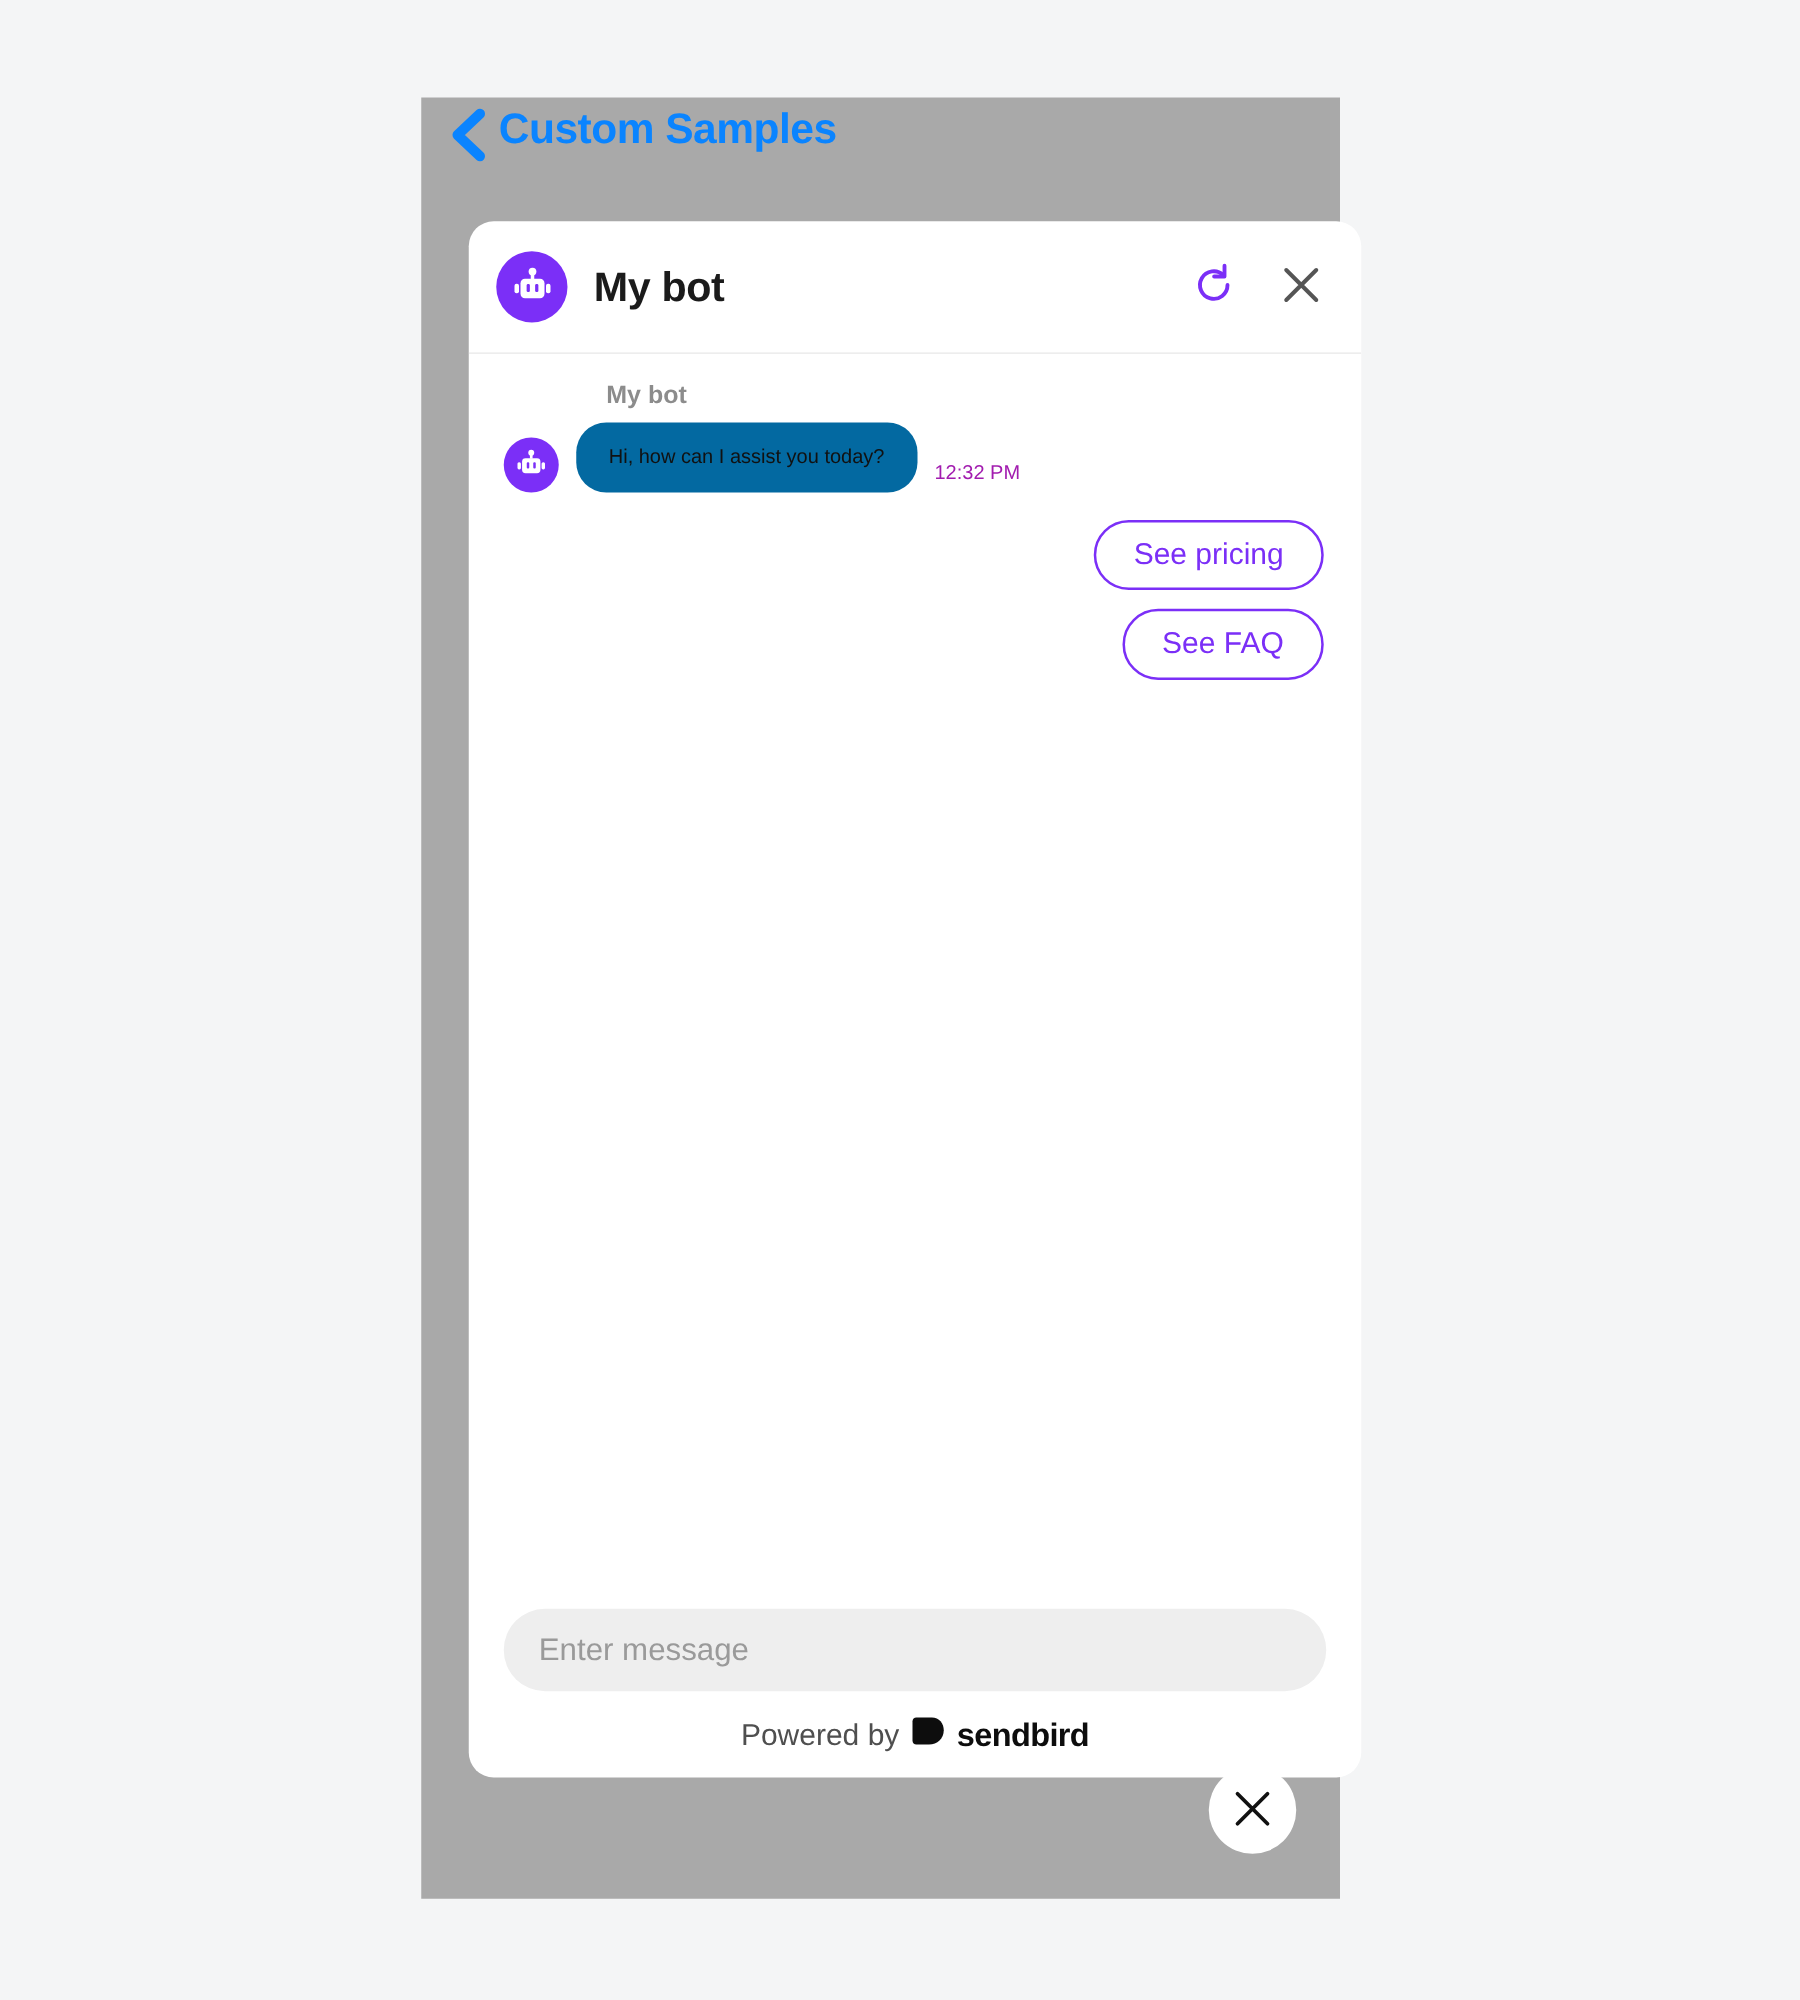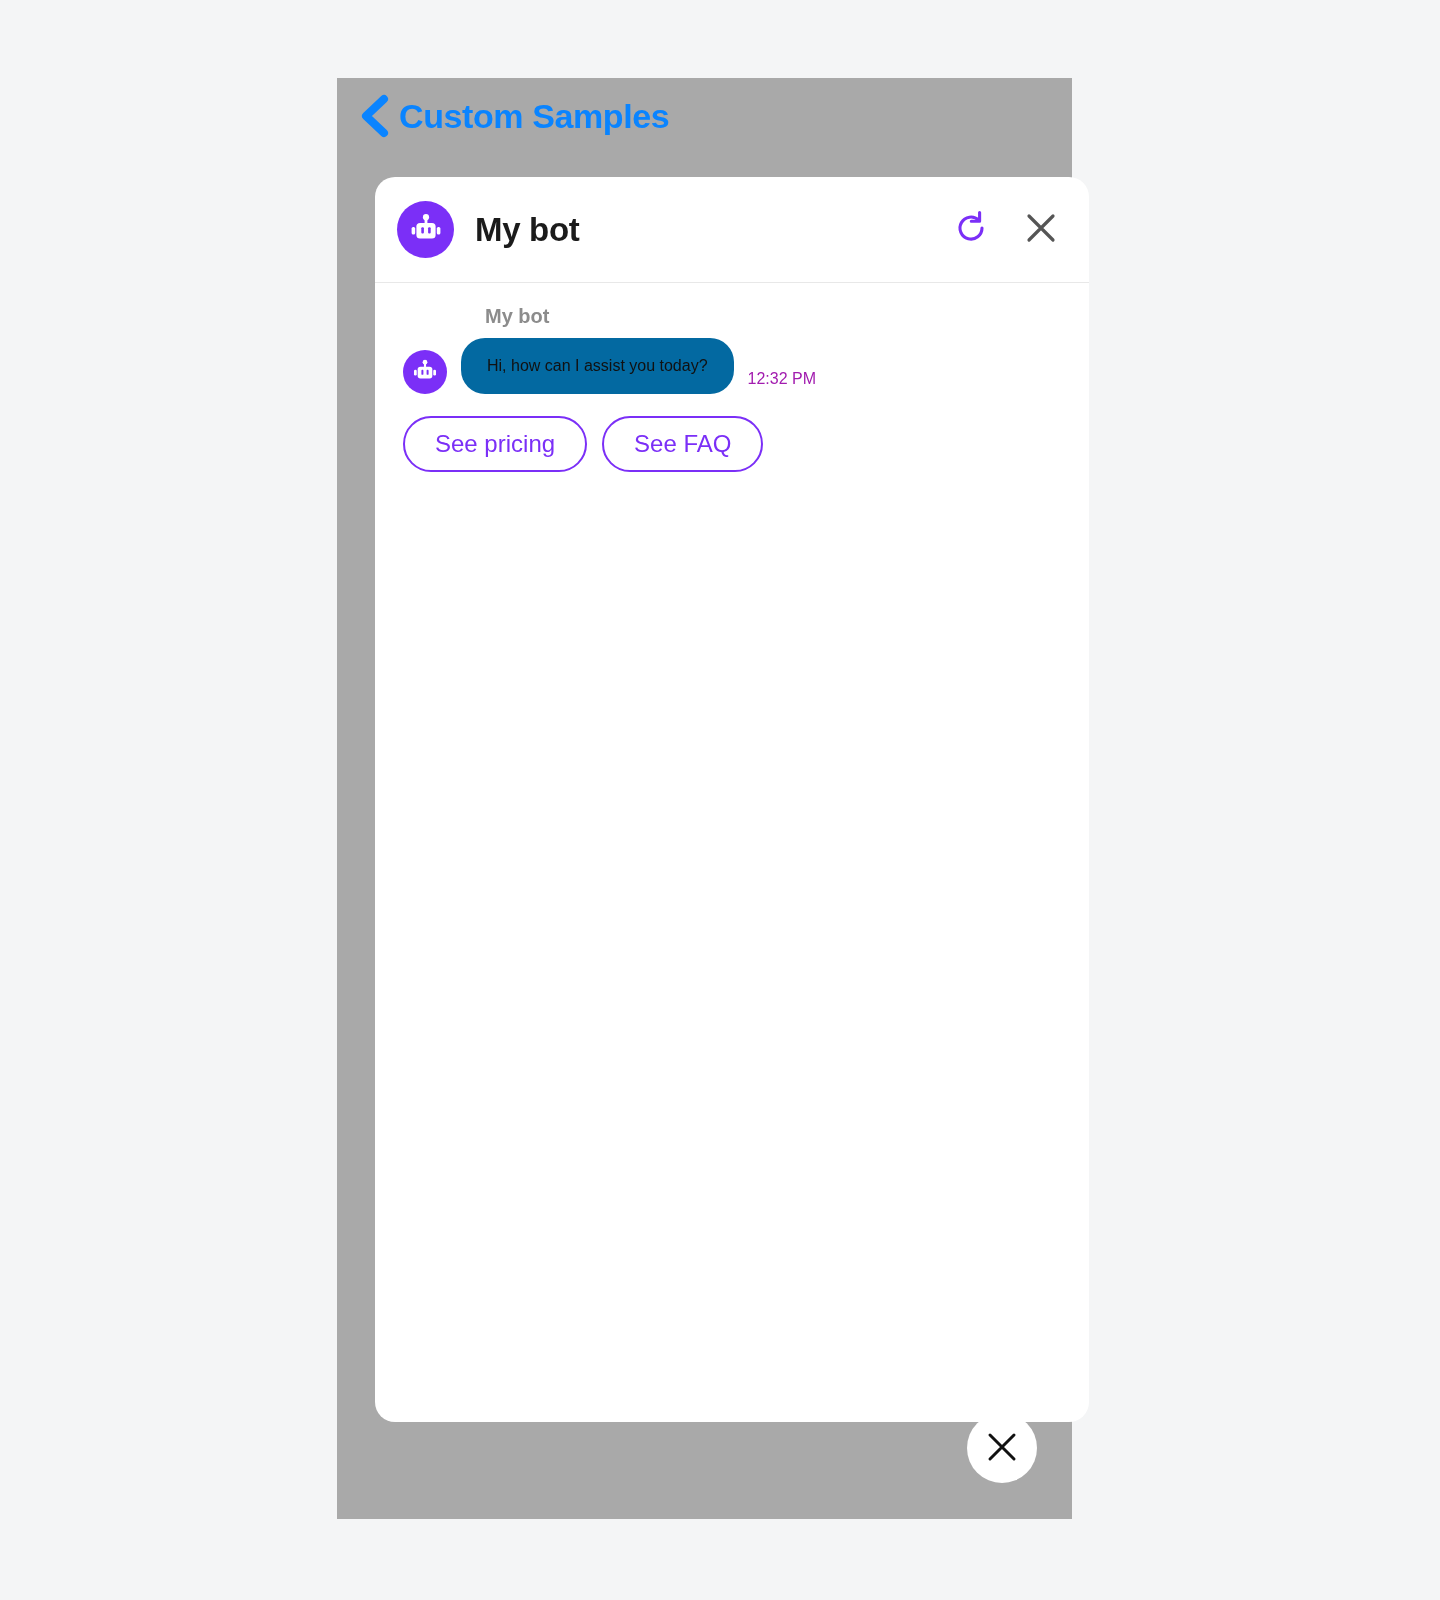--- a/index.html
+++ b/index.html
@@ -21,21 +21,21 @@
     height: 1441px;
     background: #a9a9a9;
   }
 
   
   .nav-bar {
     position: absolute;
     left: 22px;
     top: 8px;
     display: flex;
-    align-items: center;
+    align-items: flex-start;
     gap: 10px;
     height: 60px;
   }
   .back-chevron {
     width: 30px;
     height: 44px;
     display: block;
   }
   .nav-title {
     font-size: 34px;
@@ -167,21 +167,21 @@
   .msg-time {
     font-size: 16px;
     color: #a21caf;
     padding-bottom: 6px;
     white-space: nowrap;
   }
 
   .quick-replies {
     margin-top: 22px;
     display: flex;
-    flex-direction: row;
+    flex-direction: column;
     align-items: flex-end;
     gap: 15px;
     padding-right: 2px;
   }
   .quick-reply {
     border: 2px solid #7b2ff7;
     background: #ffffff;
     color: #7b2ff7;
     border-radius: 999px;
     padding: 13px 30px;
@@ -315,20 +315,32 @@
         <span class="msg-time">12:32 PM</span>
       </div>
 
       <div class="quick-replies">
         <button class="quick-reply">See pricing</button>
         <button class="quick-reply">See FAQ</button>
       </div>
 
     </div>
 
+    <div class="chat-footer">
+      <input class="message-input" type="text" placeholder="Enter message" style="">
+      <div class="powered-by">
+        <span class="powered-text">Powered by</span>
+        <span class="sendbird-mark">
+          <svg width="28" height="26" viewBox="0 0 28 26" fill="none">
+            <path d="M2 4 C2 2.2 3.3 1 5.1 1 L17.5 1 C23.3 1 27 5.6 27 11.2 C27 17.8 21.8 22.6 15.2 22.6 L5.1 22.6 C3.3 22.6 2 21.3 2 19.6 Z" fill="#0d0d0d"></path>
+          </svg>
+        </span>
+        <span class="sendbird-word">sendbird</span>
+      </div>
+    </div>
 
   </div>
 
   <button class="fab-close">
     <span>
       <svg width="34" height="34" viewBox="0 0 34 34" fill="none">
         <path d="M5 5 L29 29 M29 5 L5 29" stroke="#111111" stroke-width="3" stroke-linecap="round"></path>
       </svg>
     </span>
   </button>

